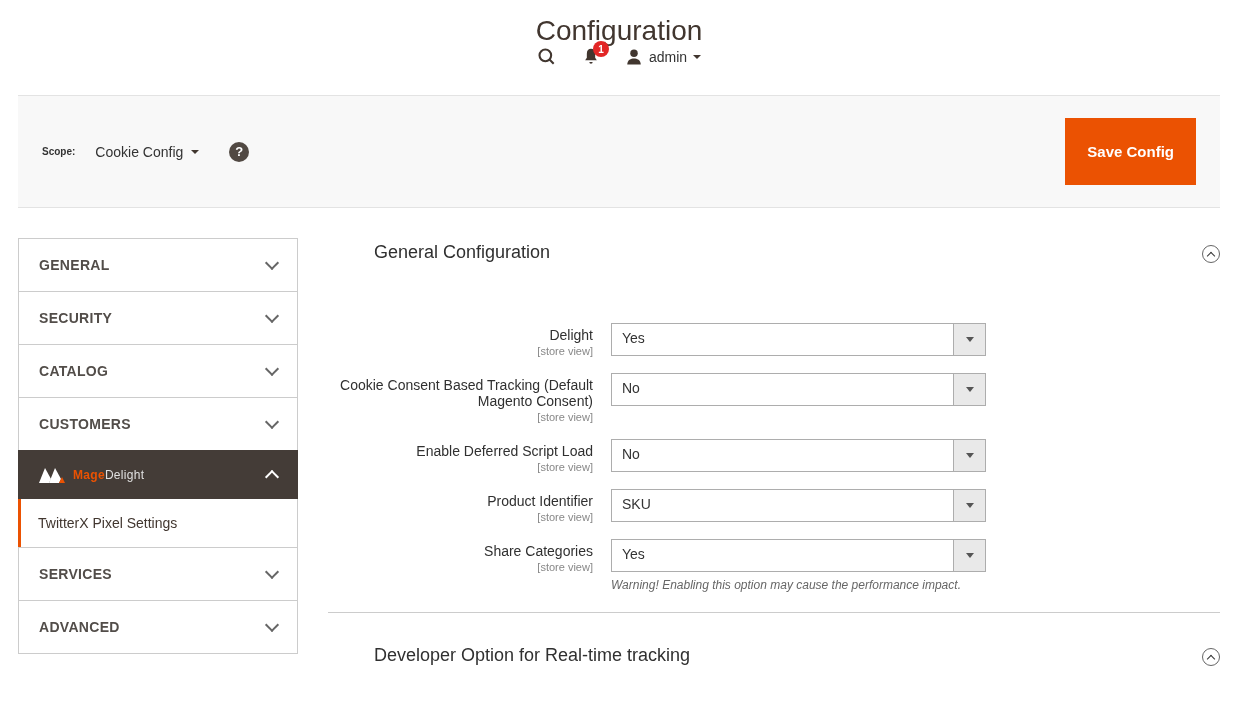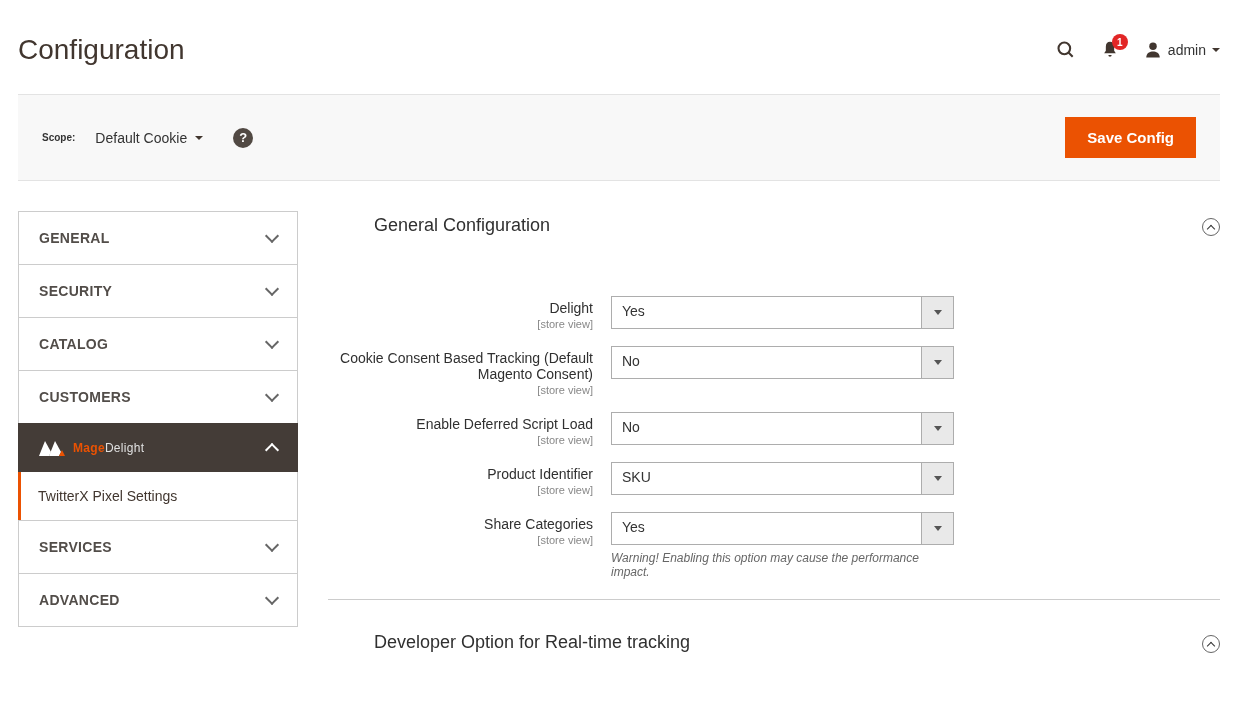--- a/index.html
+++ b/index.html
@@ -10,21 +10,22 @@
     body {
       font-family: 'Helvetica Neue', Helvetica, Arial, sans-serif;
       background: #fff;
       color: #333;
       font-size: 14px;
     }
     .page-header {
       display: flex;
       justify-content: space-between;
       align-items: center;
-      padding: 34px 18px 28px 18px;
+      padding: 15px 18px 28px 18px;
+      flex-direction: column;
     }
     .page-title {
       font-size: 28px;
       font-weight: 300;
       color: #41362f;
     }
     .header-actions {
       display: flex;
       align-items: center;
       gap: 24px;
@@ -115,21 +116,21 @@
       justify-content: center;
       font-size: 13px;
       font-weight: bold;
       cursor: pointer;
       margin-left: 10px;
     }
     .save-btn {
       background: #eb5202;
       color: #fff;
       border: none;
-      padding: 12px 22px;
+      padding: 25px 22px;
       font-size: 15px;
       font-weight: 600;
       cursor: pointer;
     }
     .content-wrap {
       display: flex;
       padding: 30px 18px 18px 18px;
       gap: 30px;
     }
     .sidebar {
@@ -250,21 +251,21 @@
       font-size: 14px;
       color: #303030;
     }
     .form-scope {
       font-size: 11px;
       color: #888;
       display: block;
       margin-top: 2px;
     }
     .form-control-wrap {
-      width: 343px;
+      width: 375px;
     }
     .select-box {
       display: flex;
       width: 100%;
       height: 33px;
       border: 1px solid #adadad;
     }
     .select-value {
       flex: 1;
       padding: 6px 10px;
@@ -327,21 +328,21 @@
       <span>admin</span>
       <span class="caret"></span>
     </div>
   </div>
 </div>
 
 <div class="scope-bar">
   <div class="scope-left">
     <span class="scope-label">Scope:</span>
     <div class="scope-select">
-      <span>Default Cookie</span>
+      <span>Cookie Config</span>
       <span class="caret"></span>
     </div>
     <div class="help-icon">?</div>
   </div>
   <button class="save-btn">Save Config</button>
 </div>
 
 <div class="content-wrap">
   <div class="sidebar">
     <div class="sidebar-item">

